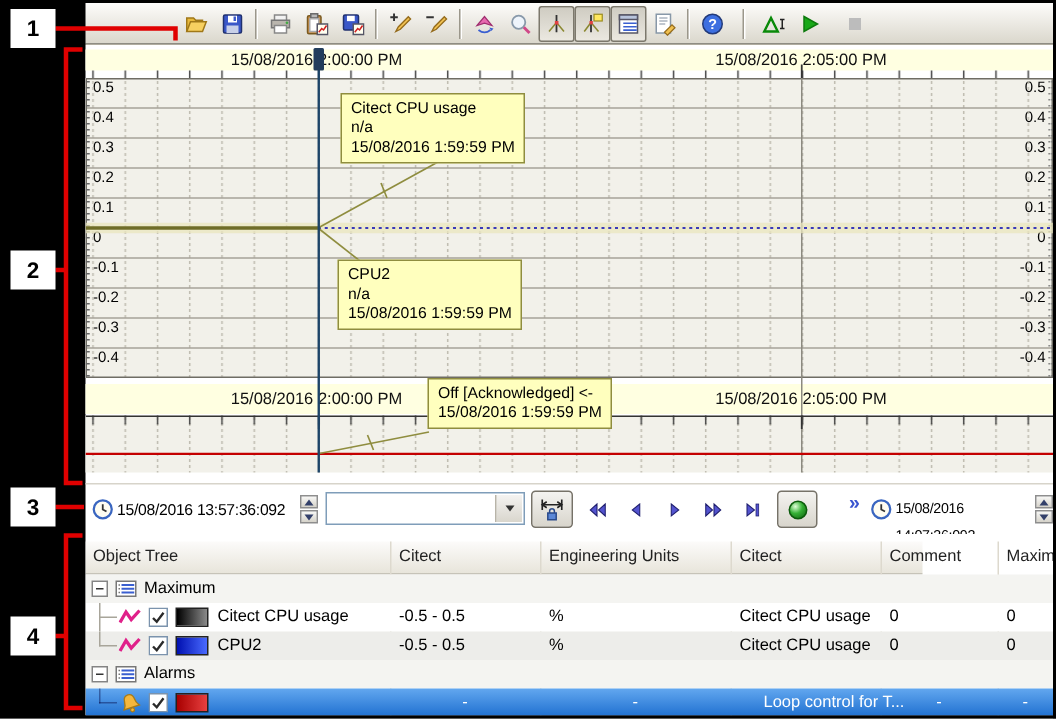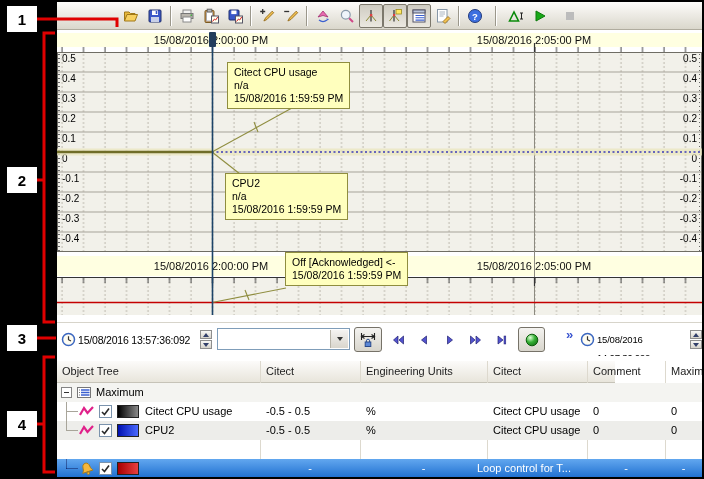--- a/index.html
+++ b/index.html
@@ -440,38 +440,49 @@
     </svg>
     <div class="x swatch sw-blue" style="left:60px;top:3px;"></div>
     <span class="x cell" style="left:88px;">CPU2</span>
     <span class="x cell" style="left:209px;">-0.5 - 0.5</span>
     <span class="x cell" style="left:309px;">%</span>
     <span class="x cell" style="left:436px;">Citect CPU usage</span>
     <span class="x cell" style="left:536px;">0</span>
     <span class="x cell" style="left:614px;">0</span>
   </div>
 
+  <div class="x trow" style="top:84px;background:#f4f4f1;z-index:2;">
+    <div class="x expander" style="left:4px;top:4px;">
+        <span></span>
+      </div>
+    <svg class="x" width="16" height="13" style="left:19px;top:3px;">
+      <rect x="1.5" y="1.5" width="13" height="10" fill="#fff" stroke="#777"></rect>
+      <path d="M5 4h8.5M5 6.5h8.5M5 9h8.5" stroke="#3a5fd0" stroke-width="1.3"></path>
+      <path d="M3 4h1M3 6.5h1M3 9h1" stroke="#777" stroke-width="1"></path>
+    </svg>
+    <span class="x cell" style="left:39px;">Alarms</span>
+  </div>
 
   <div class="x trow rowsel" style="top:103px;z-index:2;">
     <div class="x" style="left:9px;top:0;width:1px;height:10px;background:rgba(0,0,60,0.4);"></div>
     <div class="x" style="left:9px;top:9px;width:12px;height:1px;background:rgba(0,0,60,0.4);"></div>
     <svg class="x" width="16" height="15" style="left:22px;top:2px;">
       <g transform="rotate(-18 8 8)">
         <path d="M8 2C5.6 2 4.6 4 4.5 6c-.1 3-1.4 4-1.9 4.8h10.8C13 10 11.6 9 11.5 6 11.4 4 10.4 2 8 2Z" fill="#f6b73c" stroke="#a87b18" stroke-width="0.9"></path>
         <circle cx="8" cy="12.4" r="1.3" fill="#f6b73c" stroke="#a87b18" stroke-width="0.8"></circle>
       </g>
     </svg>
     <svg class="x" width="13" height="13" style="left:42px;top:3px;">
       <rect x="0.5" y="0.5" width="12" height="12" fill="#fff" stroke="#7b93ad"></rect>
       <path d="M3 7l2.5 2.5L10 3.5" fill="none" stroke="#2a2a2a" stroke-width="1.6"></path>
     </svg>
     <div class="x swatch sw-red" style="left:60px;top:3px;"></div>
     <span class="x cell" style="left:203px;width:100px;text-align:center;">-</span>
     <span class="x cell" style="left:303px;width:127px;text-align:center;">-</span>
-    <span class="x cell" style="left:420px;">Loop control for T...</span>
+    <span class="x cell" style="left:452px;">Loop control for T...</span>
     <span class="x cell" style="left:530px;width:78px;text-align:center;">-</span>
     <span class="x cell" style="left:608px;width:37px;text-align:center;">-</span>
   </div>
 </div>
 
 <div class="x numbox" style="left:7px;top:6px;">1</div>
 <div class="x numbox" style="left:7px;top:167px;">2</div>
 <div class="x numbox" style="left:7px;top:325px;">3</div>
 <div class="x numbox" style="left:7px;top:411px;">4</div>
 <svg class="x" id="annot-svg" width="704" height="479">

